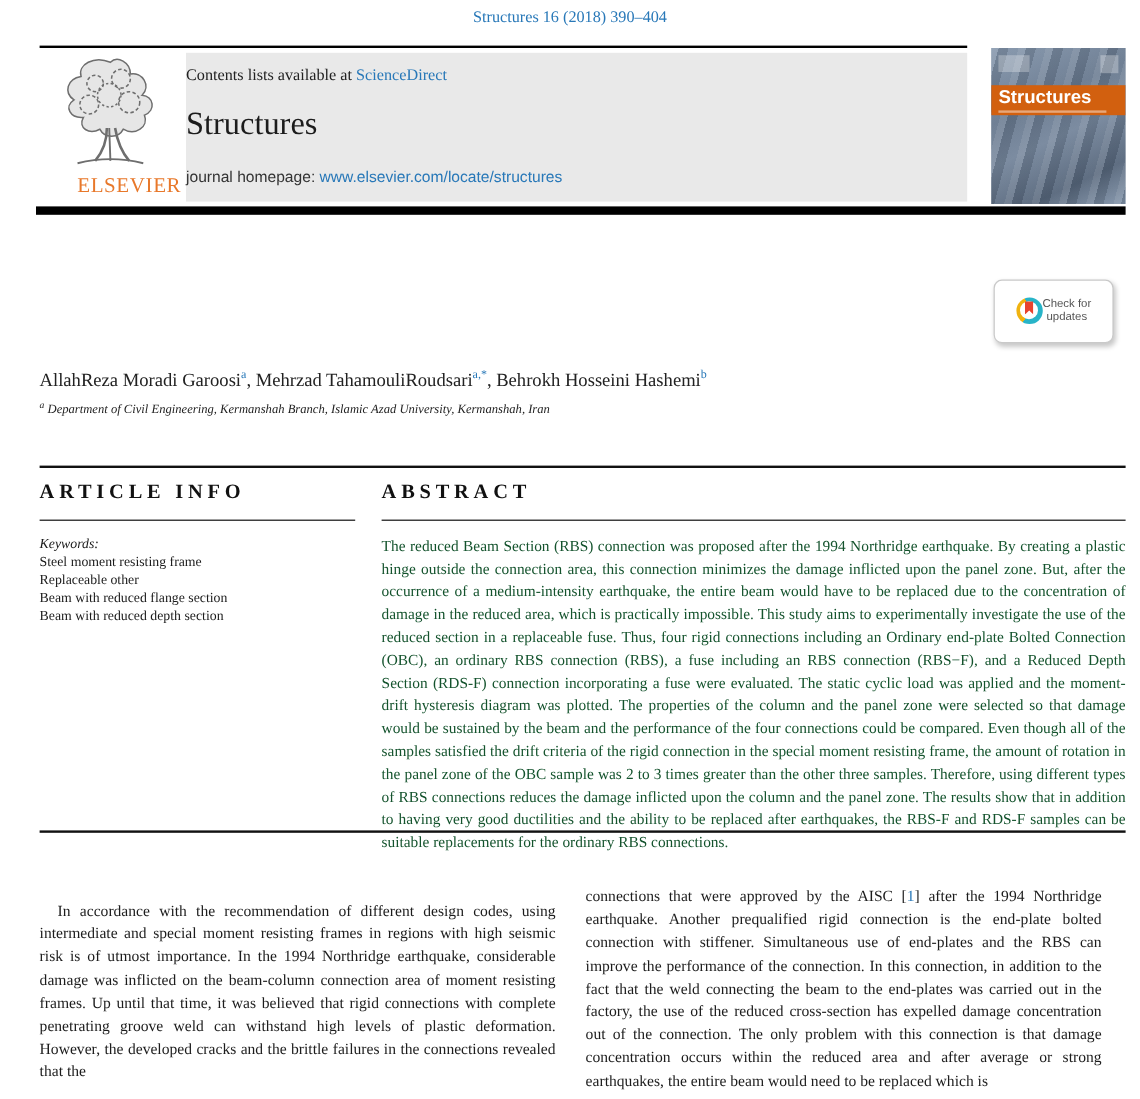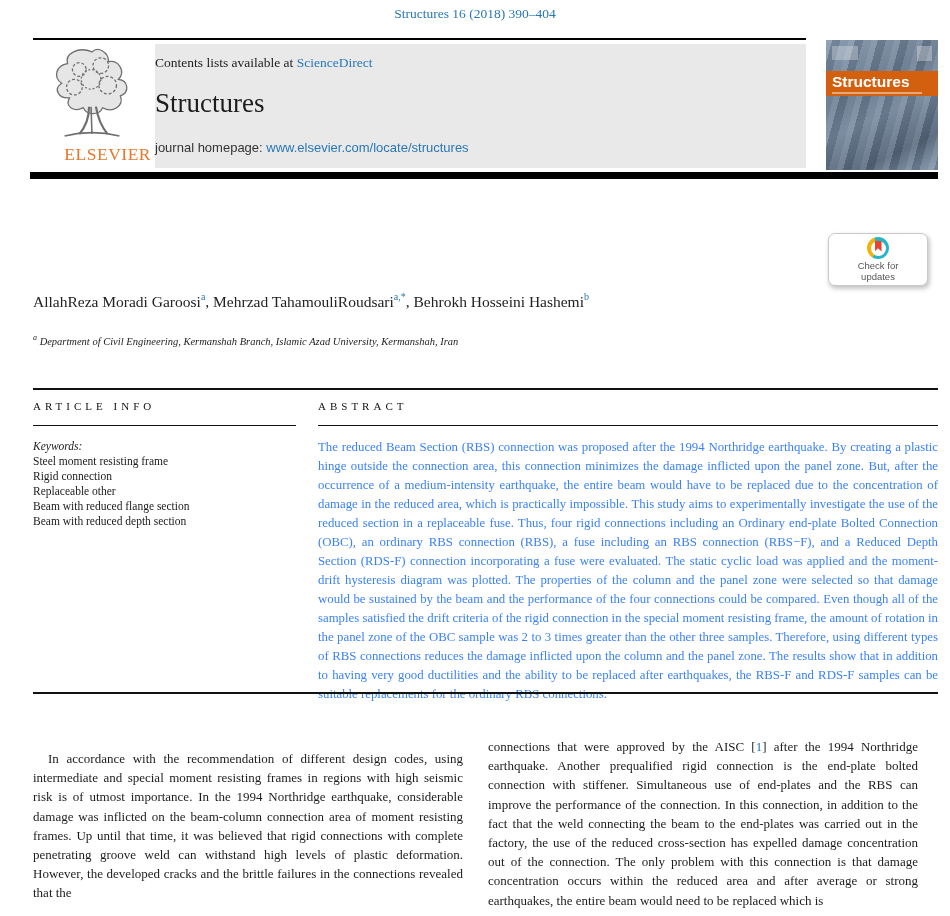--- a/index.html
+++ b/index.html
@@ -40,46 +40,46 @@
     display:flex;flex-direction:column;justify-content:center;align-items:flex-start;padding-left:6px;}
   .cover-band .cover-title{font-family:"Liberation Sans",sans-serif;font-weight:bold;font-size:15.5px;color:#fff;line-height:16px;}
   .cover-band .cover-subline{width:85%;height:2px;background:rgba(255,255,255,.45);margin-top:2px;}
 
   .bar-header-bottom{position:absolute;top:172px;left:30px;width:908px;height:7px;background:#000;}
 
   .article-title{position:absolute;left:33px;top:225px;width:745px;font-size:21.5px;line-height:31px;color:#111;}
 
   .update-badge{position:absolute;left:828px;top:233px;width:100px;height:53px;background:#fff;
     border:1px solid #c9c9c9;border-radius:7px;box-shadow:1.5px 2.5px 4px rgba(0,0,0,.22);
-    display:flex;flex-direction:column;align-items:center;justify-content:center;cursor:pointer;}
+    display:flex;flex-direction:row;align-items:center;justify-content:center;cursor:pointer;}
   .badge-circle{width:22px;height:22px;border-radius:50%;
     background:conic-gradient(from 210deg,var(--badge-yellow) 0 130deg,var(--badge-teal) 130deg 360deg);
     display:flex;align-items:center;justify-content:center;margin-bottom:2px;}
   .badge-circle-inner{width:15px;height:15px;border-radius:50%;background:#fff;display:flex;align-items:flex-start;justify-content:center;}
   .badge-bookmark{width:7px;height:11px;background:var(--badge-red);clip-path:polygon(0 0,100% 0,100% 100%,50% 70%,0 100%);}
   .badge-text{font-family:"Liberation Sans",sans-serif;font-size:9.5px;line-height:10.5px;color:#555;text-align:center;}
 
-  .authors{position:absolute;left:33px;top:292px;font-size:15.5px;color:#222;}
+  .authors{position:absolute;left:33px;top:308px;font-size:15.5px;color:#222;}
   .authors sup{font-size:10px;color:var(--link-blue);position:relative;top:-1px;}
 
   .affiliations{position:absolute;left:33px;top:330px;font-size:10.5px;font-style:italic;line-height:15.5px;color:#222;}
   .affiliations sup{font-size:8px;}
 
   .rule-thin{position:absolute;left:33px;width:905px;height:2px;background:#111;}
   .rule-1{top:388px;}
   .rule-2{top:692px;}
 
   .col{position:absolute;top:400px;}
   .col-info{left:33px;width:263px;}
   .col-abs{left:318px;width:620px;}
-  .section-label{font-size:11px;letter-spacing:4px;color:#111;}
+  .section-label{font-size:17px;letter-spacing:4px;color:#111;font-weight:bold;}
   .head-rule{height:1px;background:#111;margin-top:13px;}
   .keywords{margin-top:13px;font-size:11.5px;line-height:15px;}
   .keywords .kw-label{font-style:italic;}
-  .abstract-text{margin-top:12px;font-size:12.8px;line-height:19px;text-align:justify;color:#3b82f6;}
+  .abstract-text{margin-top:12px;font-size:12.8px;line-height:19px;text-align:justify;color:#14532d;}
 
   .intro-col{position:absolute;top:737px;width:430px;font-size:13px;line-height:19.2px;text-align:justify;color:#1c1c1c;}
   .intro-left{left:33px;}
   .intro-right{left:488px;}
   .intro-heading{font-size:13.5px;font-weight:bold;text-align:left;}
   .intro-para{margin-top:12px;text-indent:15px;}
   .ref-link{color:var(--link-blue);}
 </style>
 </head>
 <body>
@@ -153,21 +153,20 @@
   </div>
 
   <div class="rule-thin rule-1"></div>
 
   <div class="col col-info">
     <div class="section-label">ARTICLE INFO</div>
     <div class="head-rule"></div>
     <div class="keywords">
       <div class="kw-label">Keywords:</div>
       <div>Steel moment resisting frame</div>
-      <div>Rigid connection</div>
       <div>Replaceable other</div>
       <div>Beam with reduced flange section</div>
       <div>Beam with reduced depth section</div>
     </div>
   </div>
 
   <div class="col col-abs">
     <div class="section-label">ABSTRACT</div>
     <div class="head-rule"></div>
     <div class="abstract-text">The reduced Beam Section (RBS) connection was proposed after the 1994 Northridge earthquake. By creating a plastic hinge outside the connection area, this connection minimizes the damage inflicted upon the panel zone. But, after the occurrence of a medium-intensity earthquake, the entire beam would have to be replaced due to the concentration of damage in the reduced area, which is practically impossible. This study aims to experimentally investigate the use of the reduced section in a replaceable fuse. Thus, four rigid connections including an Ordinary end-plate Bolted Connection (OBC), an ordinary RBS connection (RBS), a fuse including an RBS connection (RBS−F), and a Reduced Depth Section (RDS-F) connection incorporating a fuse were evaluated. The static cyclic load was applied and the moment-drift hysteresis diagram was plotted. The properties of the column and the panel zone were selected so that damage would be sustained by the beam and the performance of the four connections could be compared. Even though all of the samples satisfied the drift criteria of the rigid connection in the special moment resisting frame, the amount of rotation in the panel zone of the OBC sample was 2 to 3 times greater than the other three samples. Therefore, using different types of RBS connections reduces the damage inflicted upon the column and the panel zone. The results show that in addition to having very good ductilities and the ability to be replaced after earthquakes, the RBS-F and RDS-F samples can be suitable replacements for the ordinary RBS connections.</div>

